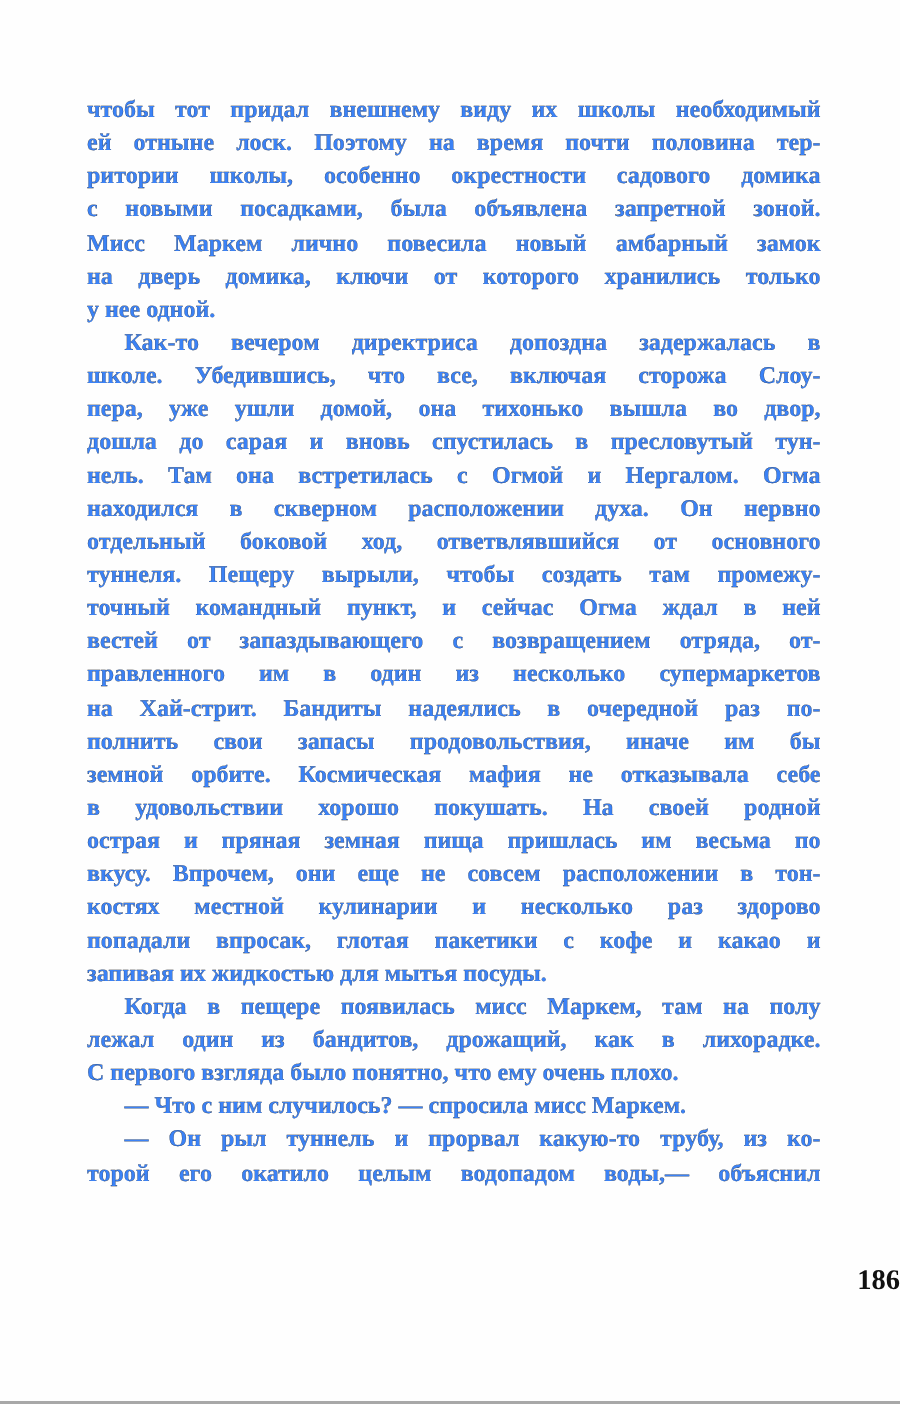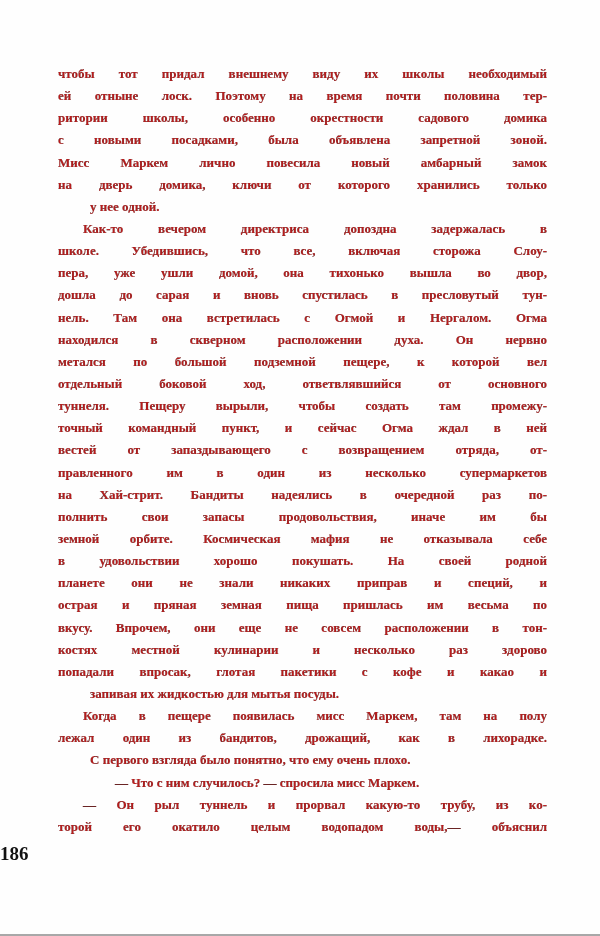--- a/index.html
+++ b/index.html
@@ -12,47 +12,46 @@
     height: 936px;
     position: relative;
     overflow: hidden;
   }
   .page {
     position: absolute;
     left: 58px;
     top: 63px;
     width: 489px;
     font-family: "Liberation Serif", serif;
-    font-size: 13px;
+    font-size: 16px;
     line-height: 22.15px;
-    color: #b91c1c;
+    color: #3b82f6;
     font-weight: bold;
     -webkit-text-stroke: 0.15px #111;
   }
   .line {
     display: block;
     white-space: nowrap;
     text-align: justify;
     text-align-last: justify;
     height: 22.15px;
     overflow: visible;
   }
   .line.last {
     text-align-last: left;
-    margin-left: 32px;
   }
   .line.indent {
     padding-left: 25px;
   }
   .page-number {
     position: absolute;
     left: 0;
     width: 600px;
     top: 843px;
-    text-align: left;
+    text-align: right;
     font-family: "Liberation Serif", serif;
     font-size: 19px;
     font-weight: bold;
     color: #111;
   }
   .bottom-rule {
     position: absolute;
     left: 0;
     right: 0;
     bottom: 0;
@@ -70,31 +69,29 @@
     <span class="line">с новыми посадками, была объявлена запретной зоной.</span>
     <span class="line">Мисс Маркем лично повесила новый амбарный замок</span>
     <span class="line">на дверь домика, ключи от которого хранились только</span>
     <span class="line last">у нее одной.</span>
     <span class="line indent">Как-то вечером директриса допоздна задержалась в</span>
     <span class="line">школе. Убедившись, что все, включая сторожа Слоу-</span>
     <span class="line">пера, уже ушли домой, она тихонько вышла во двор,</span>
     <span class="line">дошла до сарая и вновь спустилась в пресловутый тун-</span>
     <span class="line">нель. Там она встретилась с Огмой и Нергалом. Огма</span>
     <span class="line">находился в скверном расположении духа. Он нервно</span>
-    <span class="line">метался по большой подземной пещере, к которой вел</span>
     <span class="line">отдельный боковой ход, ответвлявшийся от основного</span>
     <span class="line">туннеля. Пещеру вырыли, чтобы создать там промежу-</span>
     <span class="line">точный командный пункт, и сейчас Огма ждал в ней</span>
     <span class="line">вестей от запаздывающего с возвращением отряда, от-</span>
     <span class="line">правленного им в один из несколько супермаркетов</span>
     <span class="line">на Хай-стрит. Бандиты надеялись в очередной раз по-</span>
     <span class="line">полнить свои запасы продовольствия, иначе им бы</span>
     <span class="line">земной орбите. Космическая мафия не отказывала себе</span>
     <span class="line">в удовольствии хорошо покушать. На своей родной</span>
-    <span class="line">планете они не знали никаких приправ и специй, и</span>
     <span class="line">острая и пряная земная пища пришлась им весьма по</span>
     <span class="line">вкусу. Впрочем, они еще не совсем расположении в тон-</span>
     <span class="line">костях местной кулинарии и несколько раз здорово</span>
     <span class="line">попадали впросак, глотая пакетики с кофе и какао и</span>
     <span class="line last">запивая их жидкостью для мытья посуды.</span>
     <span class="line indent">Когда в пещере появилась мисс Маркем, там на полу</span>
     <span class="line">лежал один из бандитов, дрожащий, как в лихорадке.</span>
     <span class="line last">С первого взгляда было понятно, что ему очень плохо.</span>
     <span class="line indent last">— Что с ним случилось? — спросила мисс Маркем.</span>
     <span class="line indent">— Он рыл туннель и прорвал какую-то трубу, из ко-</span>

